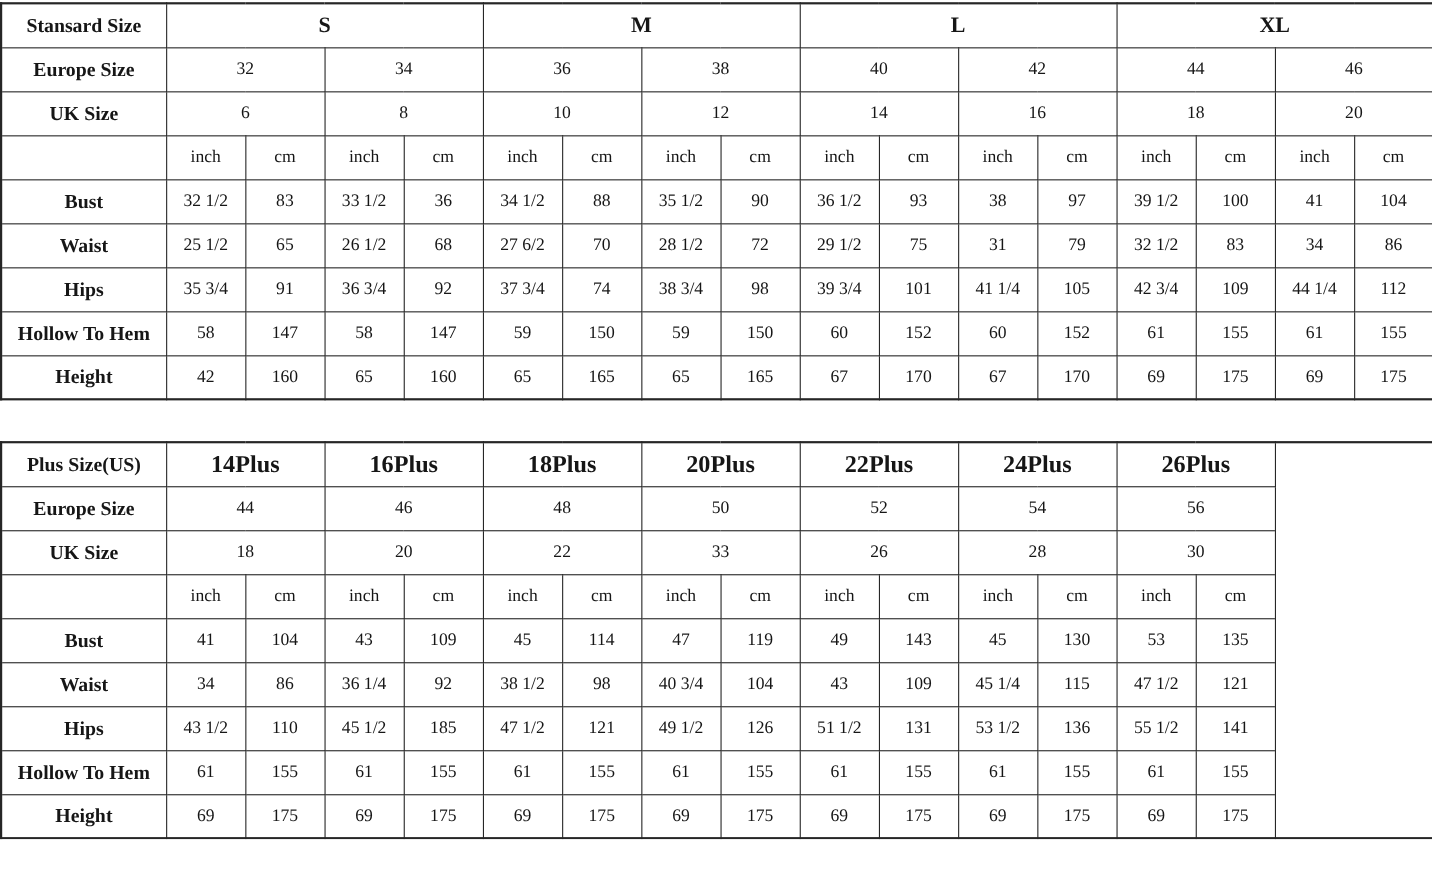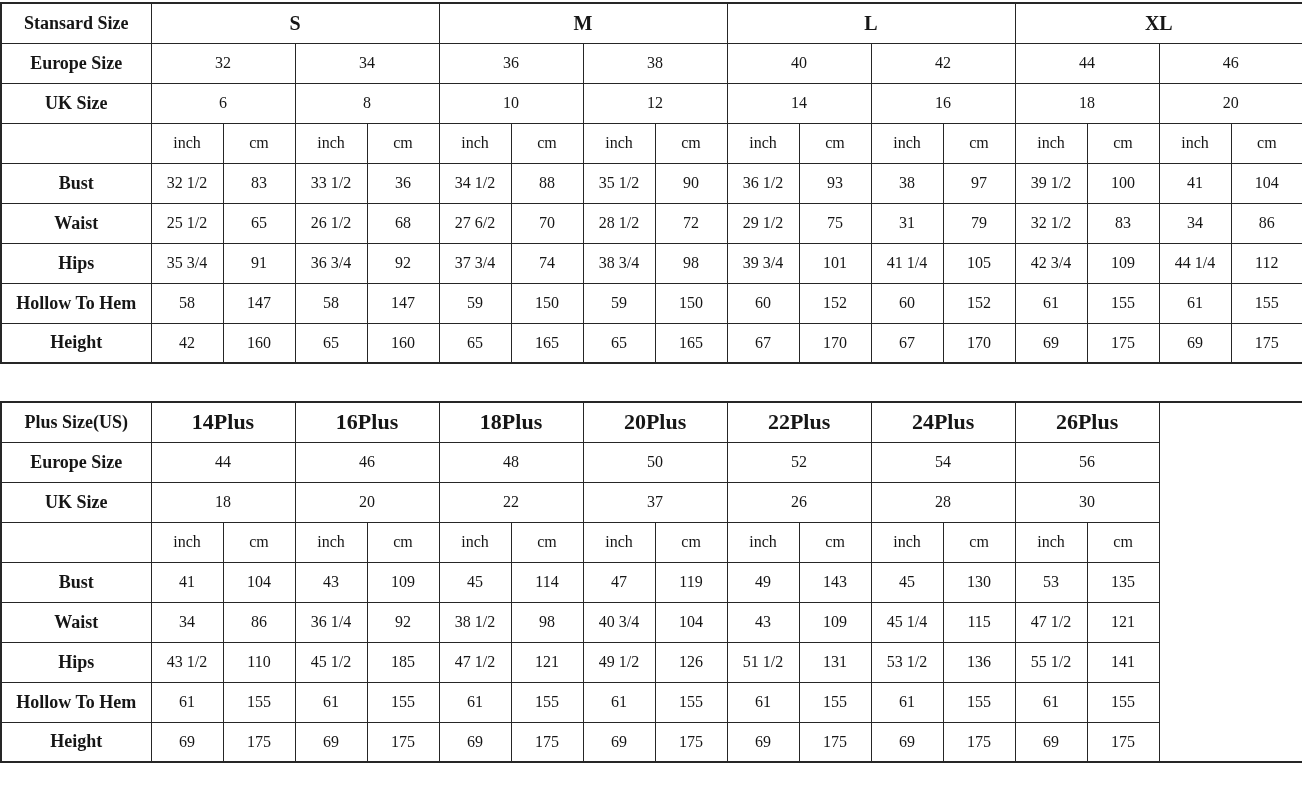--- a/index.html
+++ b/index.html
@@ -264,21 +264,21 @@
           <td colspan="2">50</td>
           <td colspan="2">52</td>
           <td colspan="2">54</td>
           <td colspan="2">56</td>
         </tr>
         <tr>
           <th class="label-cell">UK Size</th>
           <td colspan="2">18</td>
           <td colspan="2">20</td>
           <td colspan="2">22</td>
-          <td colspan="2">37</td>
+          <td colspan="2">33</td>
           <td colspan="2">26</td>
           <td colspan="2">28</td>
           <td colspan="2">30</td>
         </tr>
         <tr>
           <th class="label-cell"></th>
           <td>inch</td>
           <td>cm</td>
           <td>inch</td>
           <td>cm</td>

